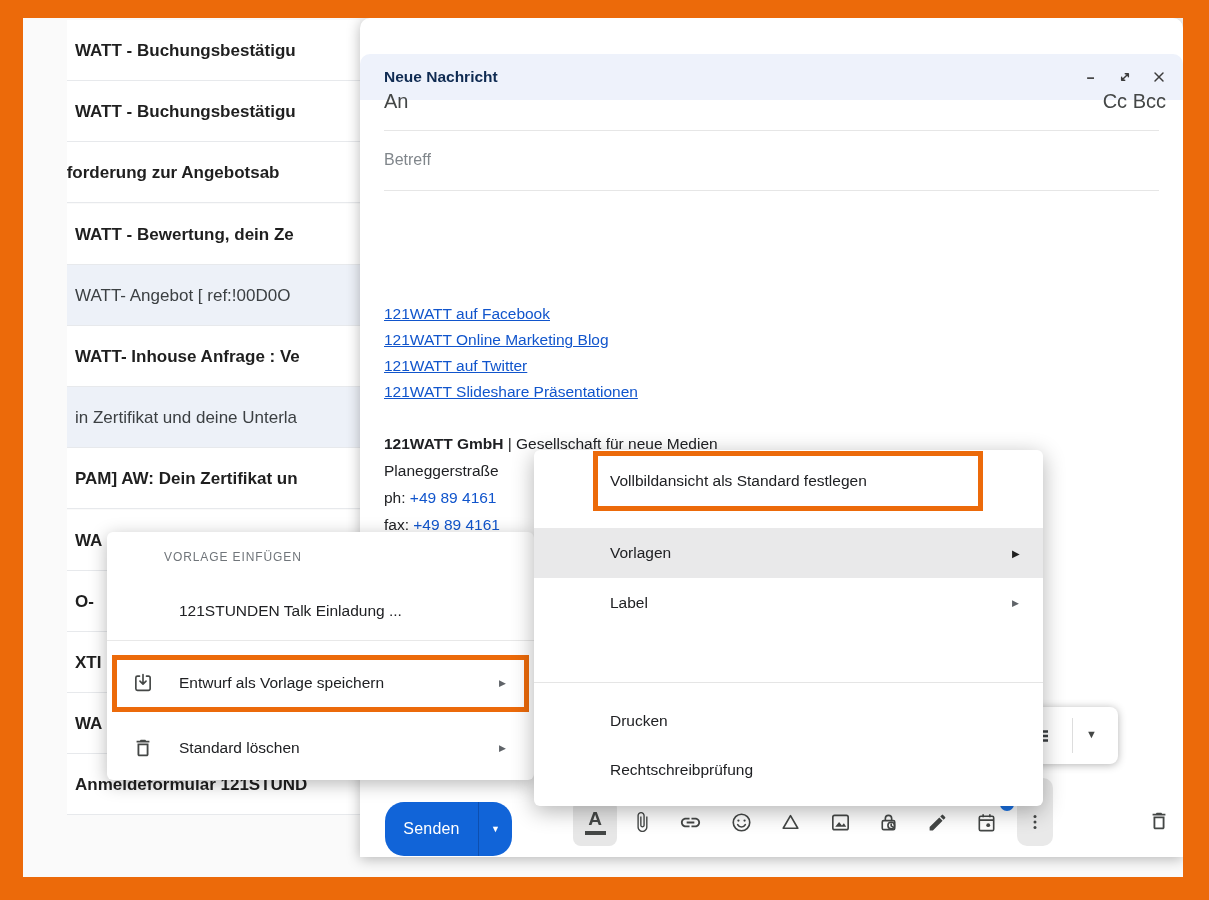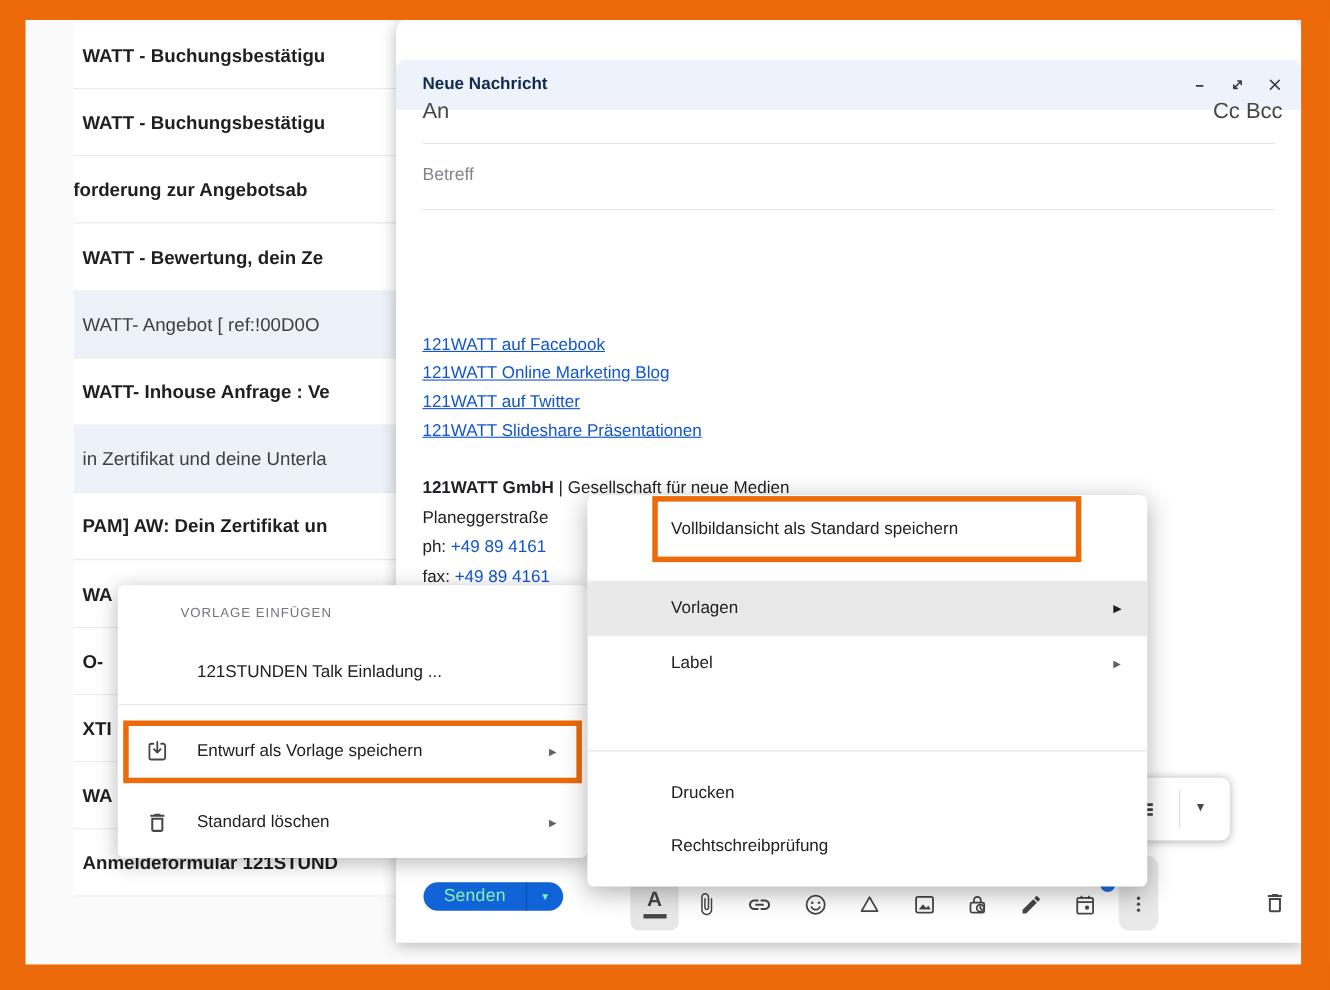--- a/index.html
+++ b/index.html
@@ -30,22 +30,22 @@
   .win-btn{width:16px;height:16px;display:flex;align-items:center;justify-content:center;cursor:pointer;}
   .field-label{font-size:20px;color:#444746;}
   .divider-h{position:absolute;height:1px;background:#e6e6e6;left:24px;right:24px;}
   .subject-ph{font-size:16px;color:#80868b;}
   .body-link{display:block;font-size:15.5px;line-height:26px;color:#1155cc;text-decoration:underline;white-space:nowrap;}
   .sig{font-size:15.5px;line-height:27px;color:#202124;white-space:nowrap;}
   .sig b{font-weight:bold;}
   .sig .tel{color:#1155cc;}
 
   
-  .send-btn{position:absolute;left:25px;top:784px;height:26px;width:127px;border-radius:19px;
-    background:#1164d8;display:flex;align-items:stretch;color:#86efac;cursor:pointer;}
+  .send-btn{position:absolute;left:25px;top:784px;height:54px;width:127px;border-radius:19px;
+    background:#1164d8;display:flex;align-items:stretch;color:#ffffff;cursor:pointer;}
   .send-label{flex:1;display:flex;align-items:center;justify-content:center;font-size:16px;font-weight:500;letter-spacing:.2px;}
   .send-sep{width:1px;background:#0d4fb0;margin:0;}
   .send-arrow{width:33px;display:flex;align-items:center;justify-content:center;font-size:9px;}
   .tb-icon{position:absolute;top:786px;width:36px;height:36px;display:flex;align-items:center;justify-content:center;cursor:pointer;}
   .tb-icon svg{display:block;}
   .fmt-bg{position:absolute;left:213px;top:782px;width:44px;height:46px;background:#e7e7e7;border-radius:8px;}
   .fmt-a{font-size:19px;font-weight:bold;color:#444746;line-height:1;text-align:center;}
   .fmt-bar{width:21px;height:3.5px;background:#444746;margin-top:3px;}
   .dots-bg{position:absolute;left:657px;top:760px;width:36px;height:68px;background:#e9e9e9;border-radius:10px;}
   .blue-dot{position:absolute;left:640px;top:779px;width:14px;height:14px;border-radius:50%;background:#1a73e8;}
@@ -267,21 +267,21 @@
       </span>
       <span class="tpl-item-label" style="top:216px">Standard löschen</span>
       <span class="tpl-arrow" style="top:216px">▶</span>
     </div>
 
     <div class="hl-box" style="left:5px;top:123px;width:417px;height:57px"></div>
   </div>
 
   <div class="ctx-menu">
     <div class="ctx-item" style="top:1px;height:60px">
-      <span class="ctx-label">Vollbildansicht als Standard speichern</span>
+      <span class="ctx-label">Vollbildansicht als Standard festlegen</span>
     </div>
     <div class="hl-box" style="left:59px;top:1px;width:390px;height:60px"></div>
 
     <div class="ctx-item" style="top:78px;height:50px;background:#e9e9ea">
       <span class="ctx-label">Vorlagen</span>
       <span class="ctx-arrow">▶</span>
     </div>
 
     <div class="ctx-item" style="top:128px;height:49px">
       <span class="ctx-label">Label</span>

